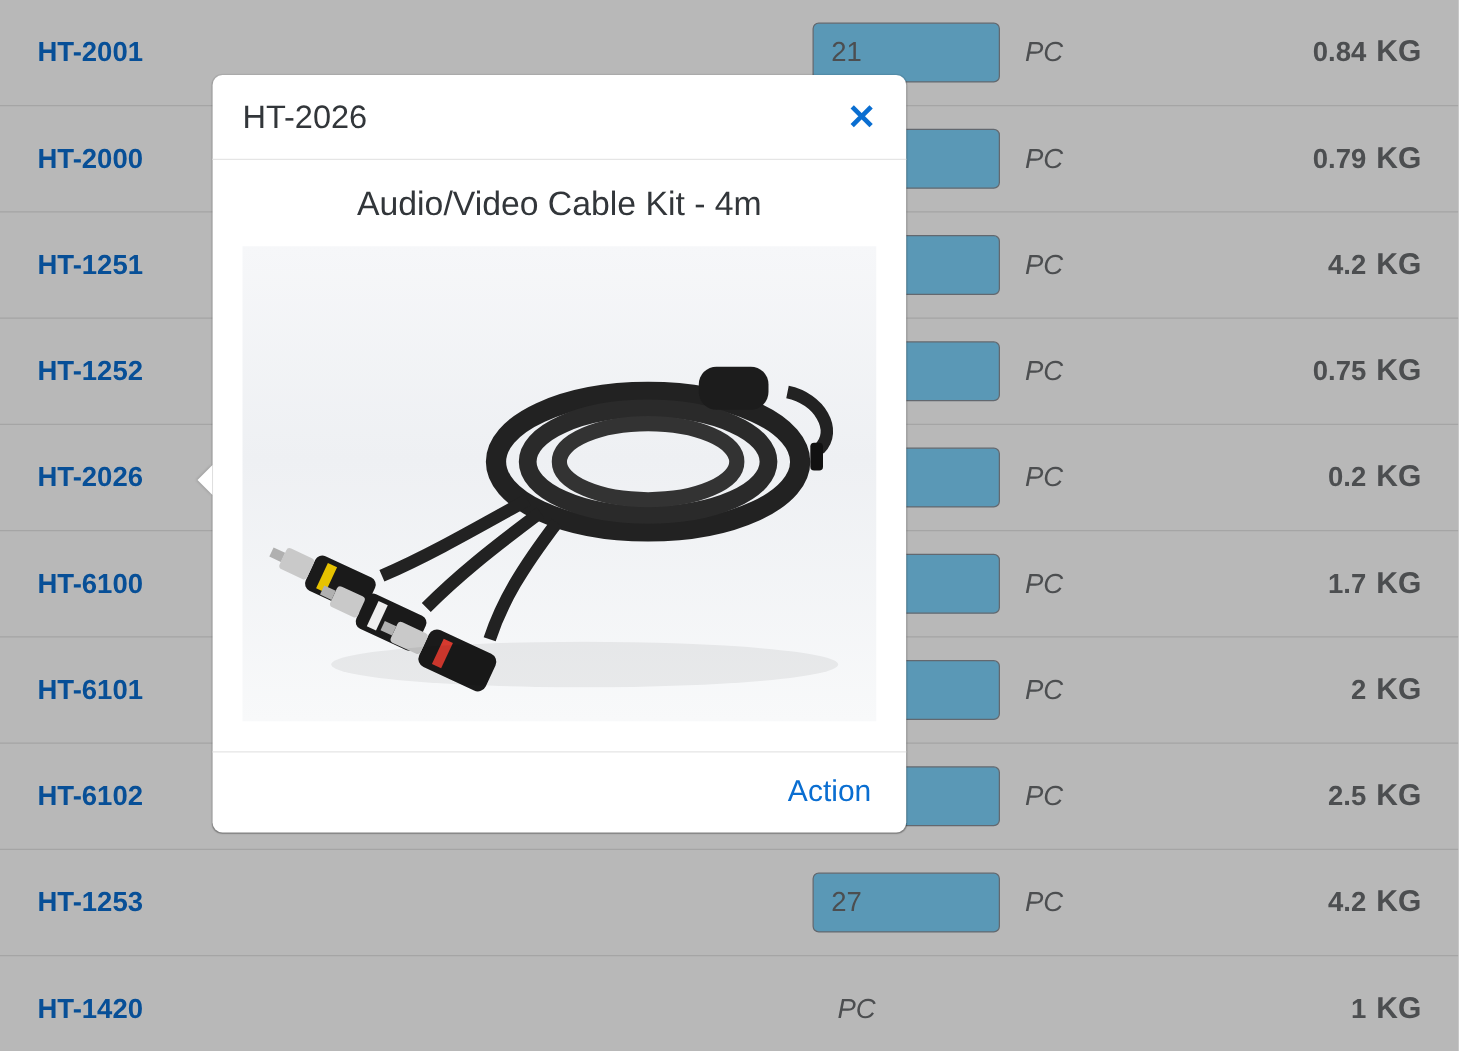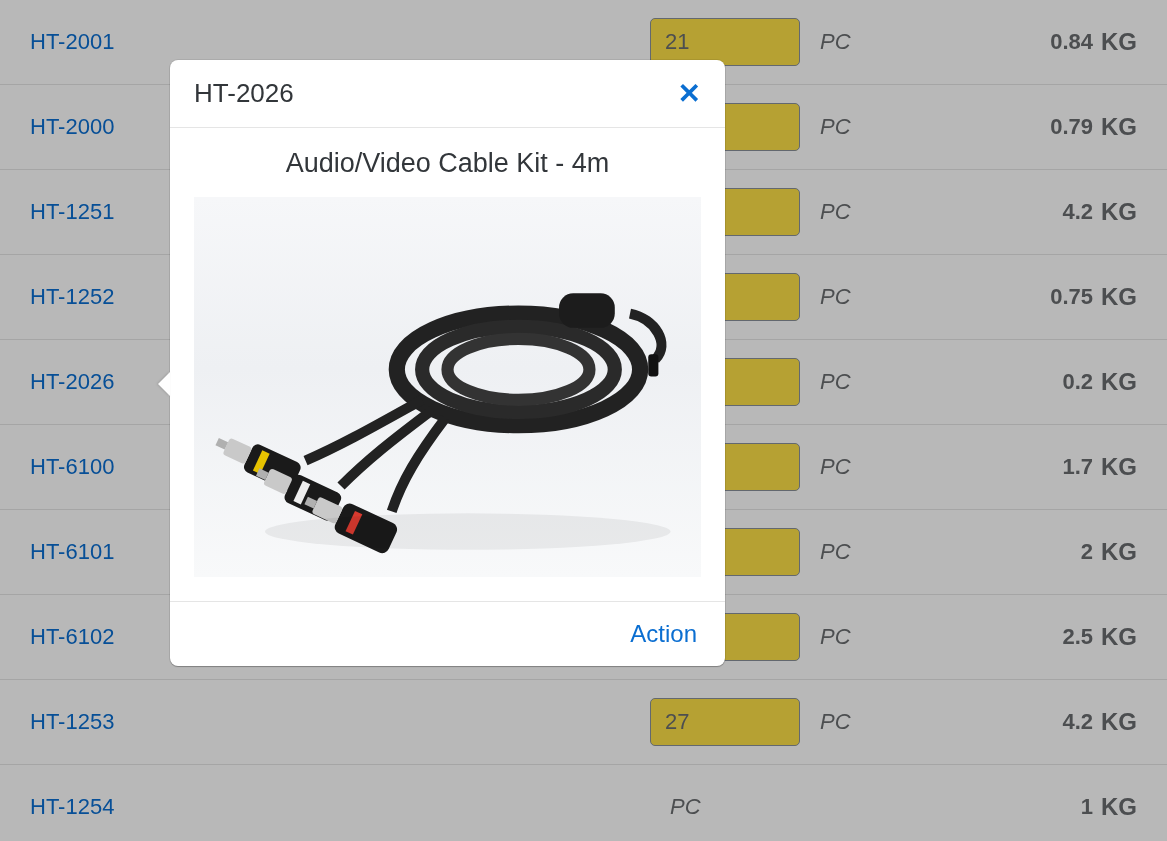--- a/index.html
+++ b/index.html
@@ -21,35 +21,35 @@
       display: flex;
       align-items: center;
       height: 85px;
       border-bottom: 1px solid #e5e5e5;
       padding: 0 30px;
     }
 
     .product-id {
       color: #0a6ed1;
       font-size: 22px;
-      font-weight: 400;
+      font-weight: 700;
       width: 620px;
       flex: 0 0 620px;
       cursor: pointer;
     }
 
     .qty-input {
       width: 150px;
       height: 48px;
       border: 1px solid #89919a;
       border-radius: 5px;
       font-size: 22px;
       color: #6a6d70;
       padding: 0 14px;
-      background: #fde047;
+      background: #7dd3fc;
       flex: 0 0 150px;
     }
 
     .unit {
       font-size: 22px;
       color: #6a6d70;
       padding-left: 20px;
       width: 120px;
       flex: 0 0 120px;
       font-style: italic;
@@ -247,21 +247,21 @@
   <div class="row">
     <a class="product-id">HT-1253</a>
     <input class="qty-input" value="27" style="">
     <span class="unit">PC</span>
     <span class="weight-cell">
       <span class="weight-val">4.2</span>
       <span class="weight-unit">KG</span>
     </span>
   </div>
   <div class="row">
-    <a class="product-id">HT-1254</a>
+    <a class="product-id">HT-1420</a>
     <span class="unit">PC</span>
     <span class="weight-cell">
       <span class="weight-val">1</span>
       <span class="weight-unit">KG</span>
     </span>
   </div>
 </div>
 
 <div class="overlay"></div>
 

